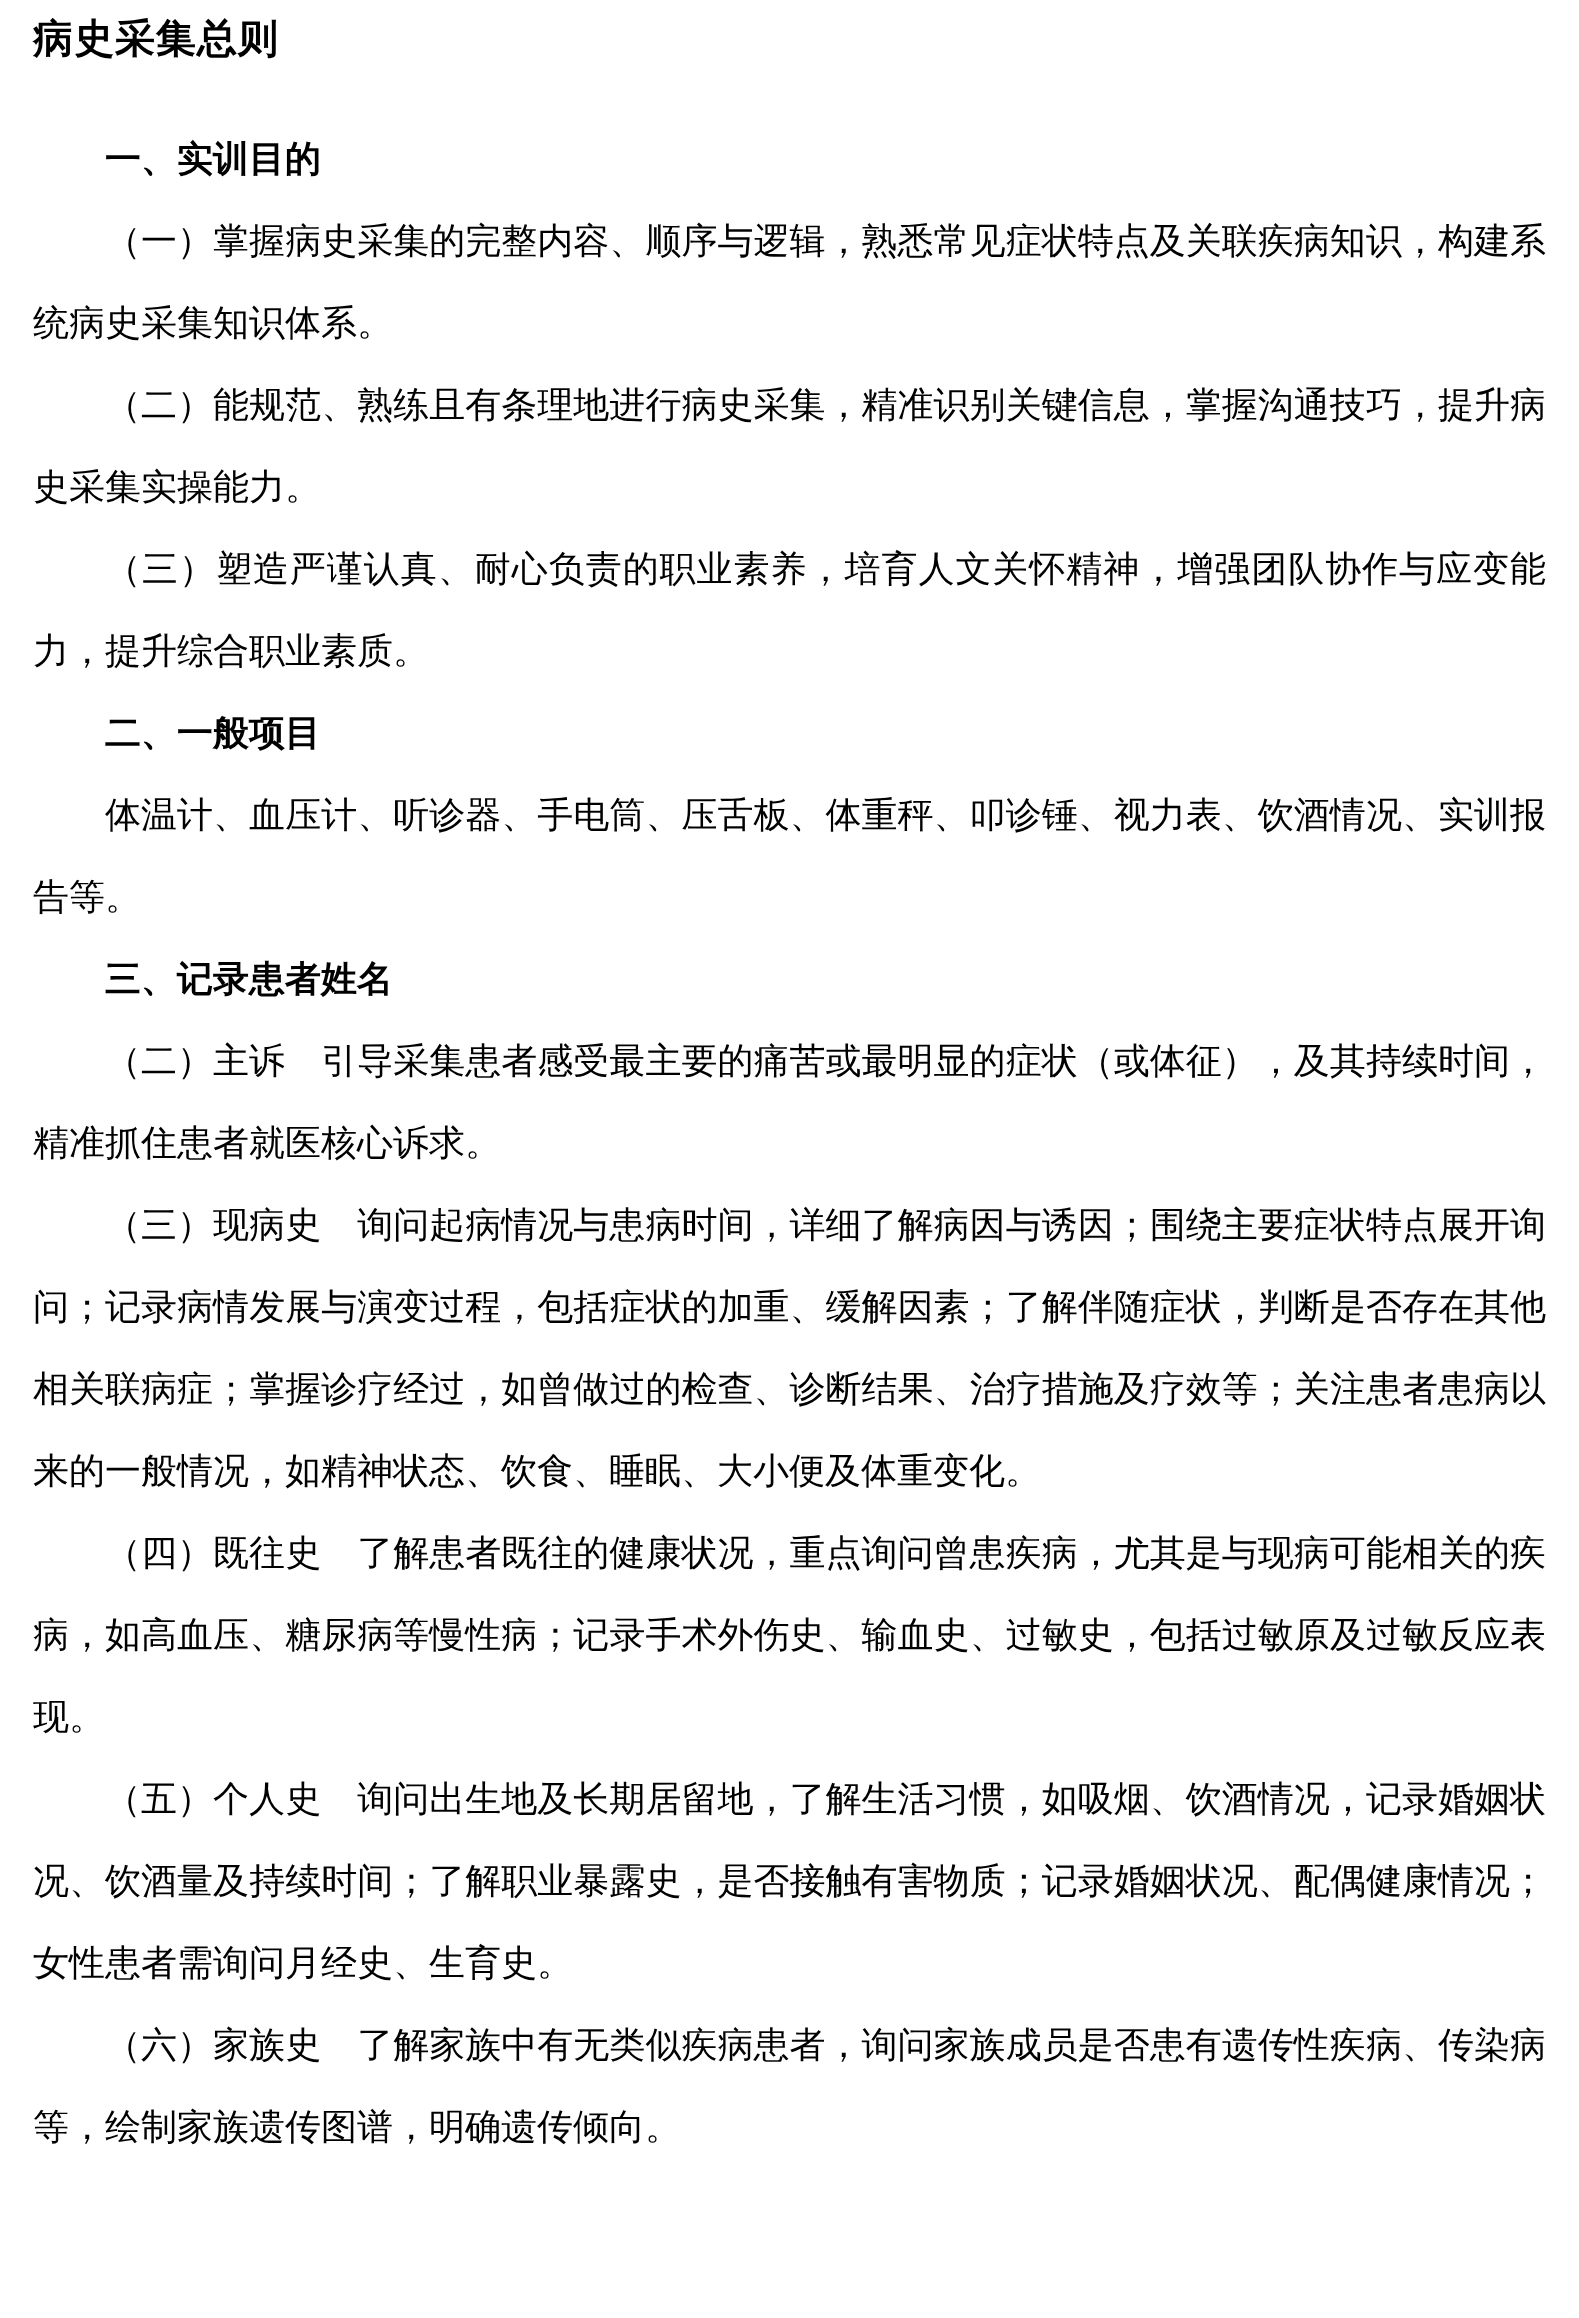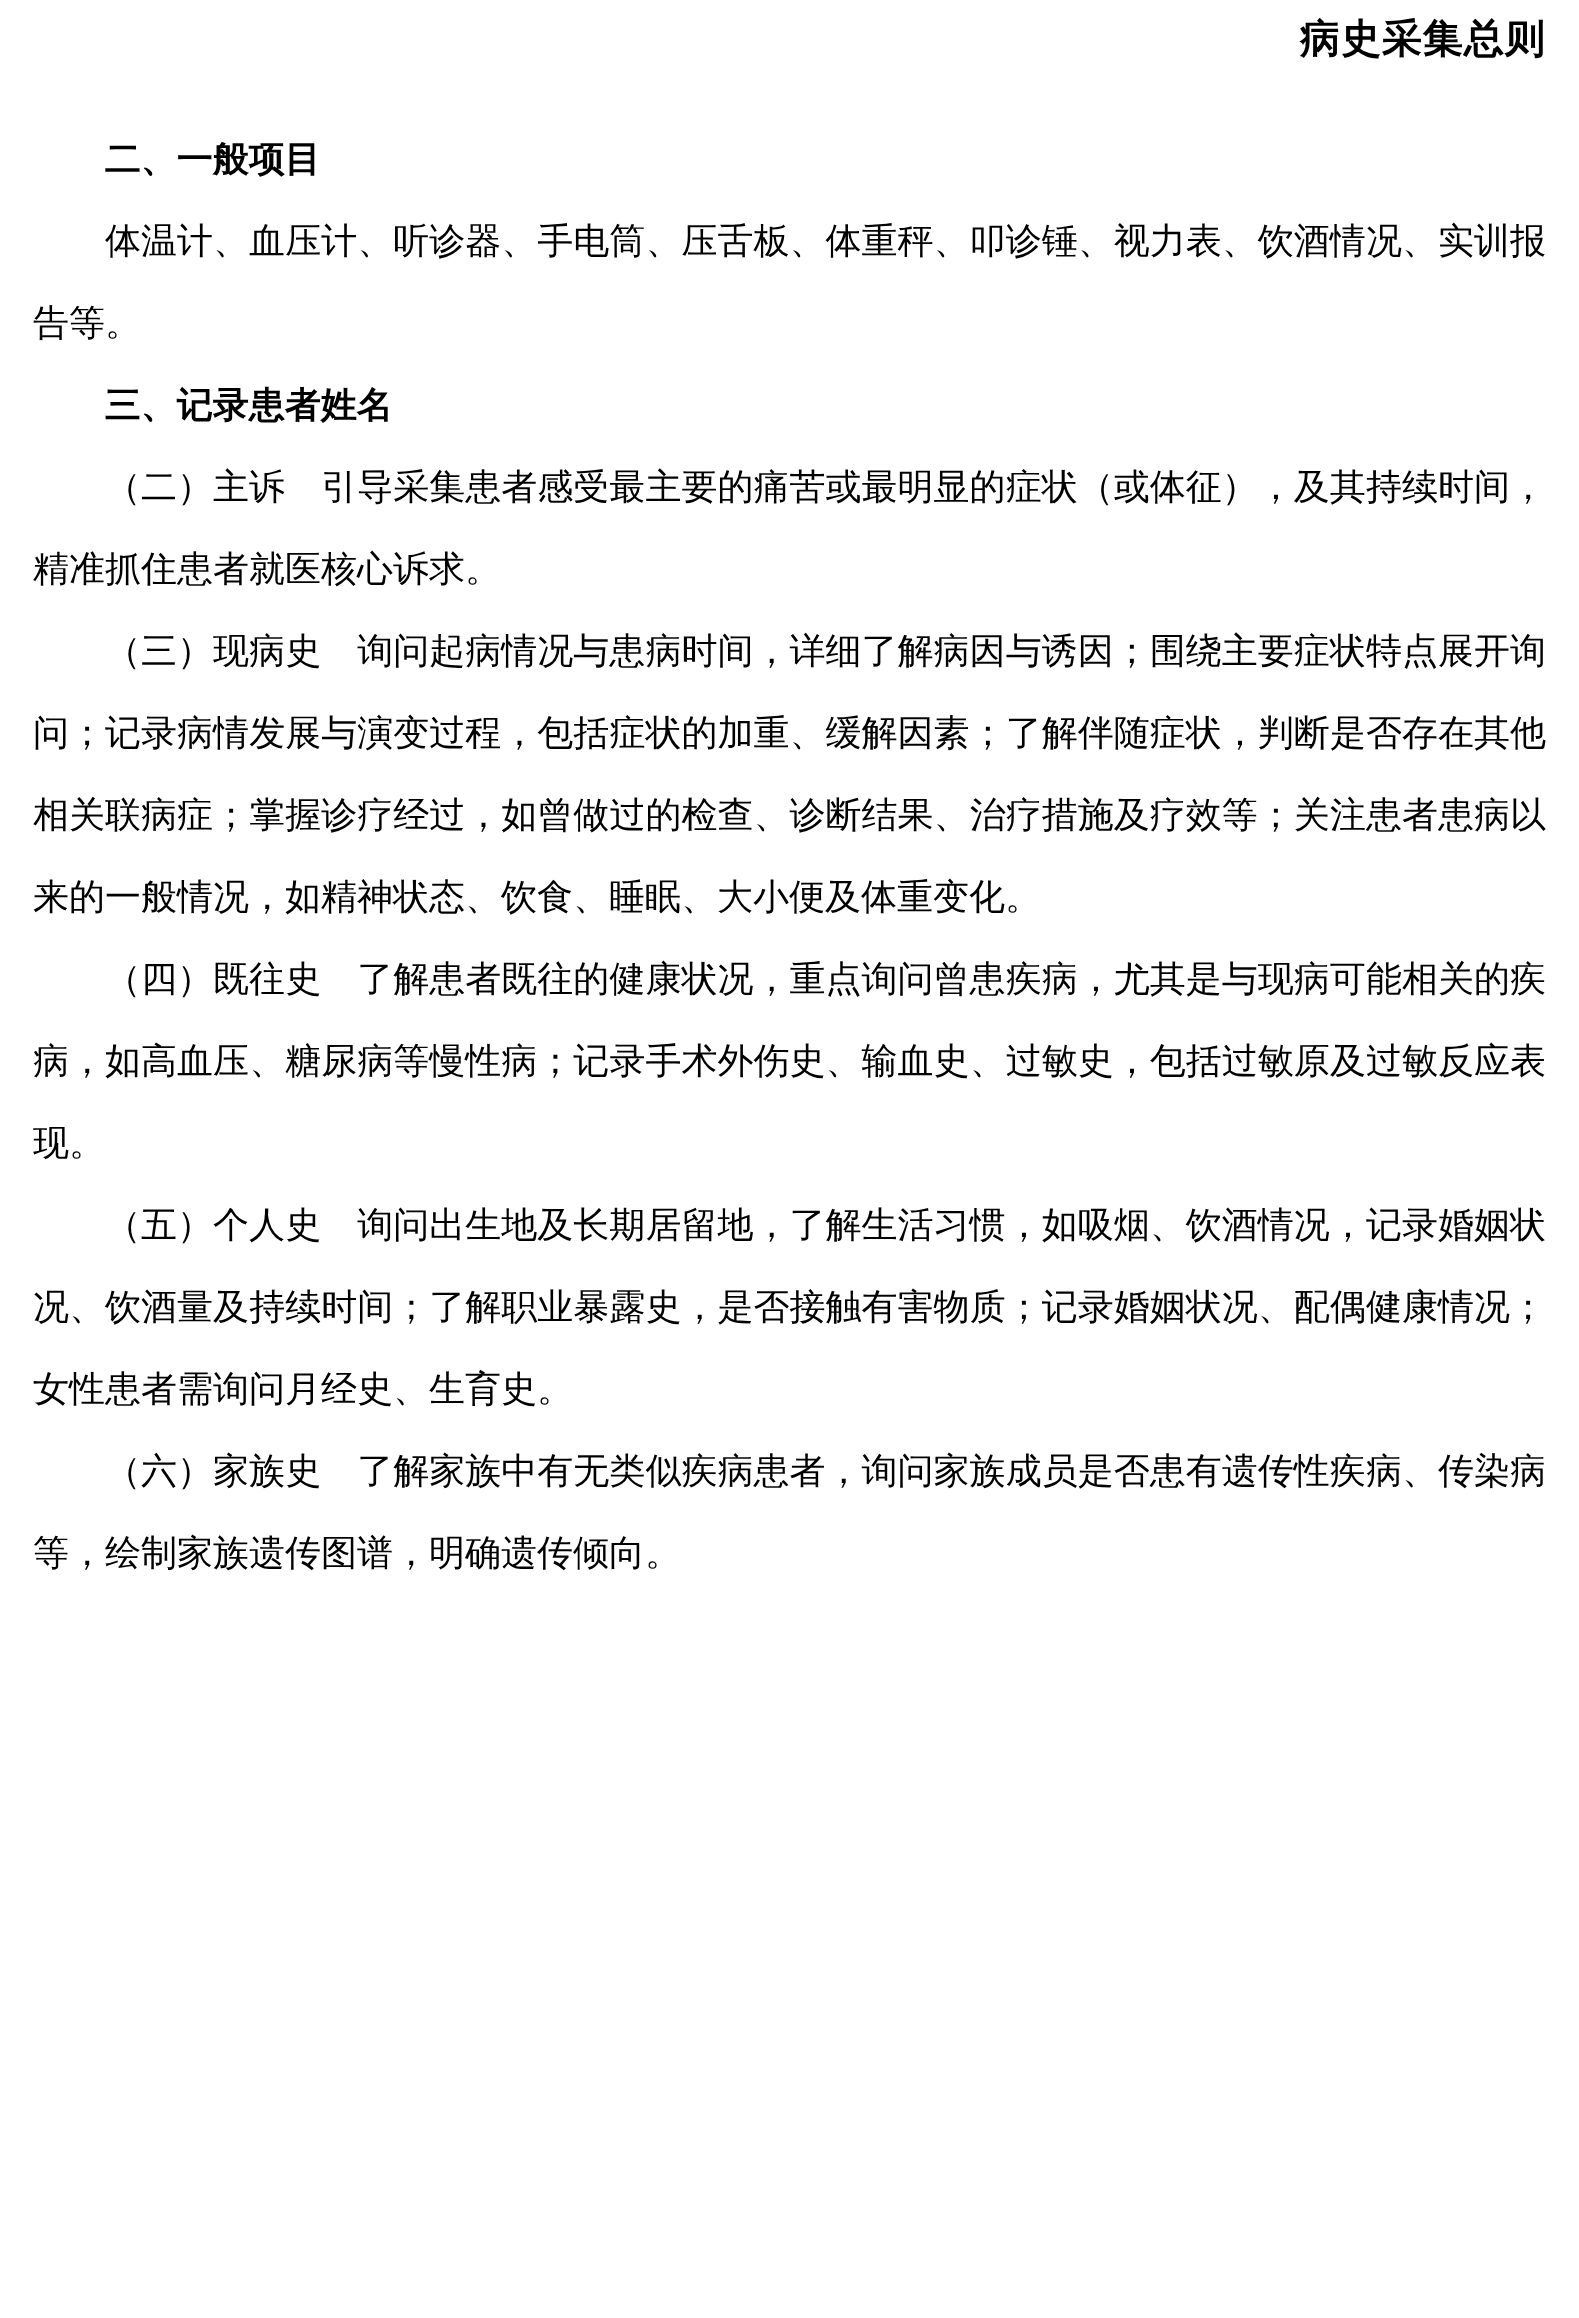--- a/index.html
+++ b/index.html
@@ -19,21 +19,21 @@
     font-family: "Liberation Serif", "DejaVu Serif", serif;
     font-size: 36px;
     line-height: 82px;
     overflow: hidden;
   }
   .doc-title {
     margin: 0 0 46px 0;
     font-size: 40px;
     font-weight: bold;
     line-height: 66px;
-    text-align: right;
+    text-align: left;
     letter-spacing: 1px;
   }
   .sec-heading {
     margin: 0;
     font-size: 36px;
     font-weight: bold;
     text-indent: 2em;
     line-height: 82px;
   }
   .para {
@@ -43,20 +43,26 @@
     line-height: 82px;
   }
 </style>
 </head>
 <body>
 
 <div class="page">
 
   <h1 class="doc-title">病史采集总则</h1>
 
+  <section>
+    <h2 class="sec-heading">一、实训目的</h2>
+    <p class="para">（一）掌握病史采集的完整内容、顺序与逻辑，熟悉常见症状特点及关联疾病知识，构建系统病史采集知识体系。</p>
+    <p class="para">（二）能规范、熟练且有条理地进行病史采集，精准识别关键信息，掌握沟通技巧，提升病史采集实操能力。</p>
+    <p class="para">（三）塑造严谨认真、耐心负责的职业素养，培育人文关怀精神，增强团队协作与应变能力，提升综合职业素质。</p>
+  </section>
 
   <section>
     <h2 class="sec-heading">二、一般项目</h2>
     <p class="para">体温计、血压计、听诊器、手电筒、压舌板、体重秤、叩诊锤、视力表、饮酒情况、实训报告等。</p>
   </section>
 
   <section>
     <h2 class="sec-heading">三、记录患者姓名</h2>
     <p class="para">（二）主诉　引导采集患者感受最主要的痛苦或最明显的症状（或体征），及其持续时间，精准抓住患者就医核心诉求。</p>
     <p class="para">（三）现病史　询问起病情况与患病时间，详细了解病因与诱因；围绕主要症状特点展开询问；记录病情发展与演变过程，包括症状的加重、缓解因素；了解伴随症状，判断是否存在其他相关联病症；掌握诊疗经过，如曾做过的检查、诊断结果、治疗措施及疗效等；关注患者患病以来的一般情况，如精神状态、饮食、睡眠、大小便及体重变化。</p>

